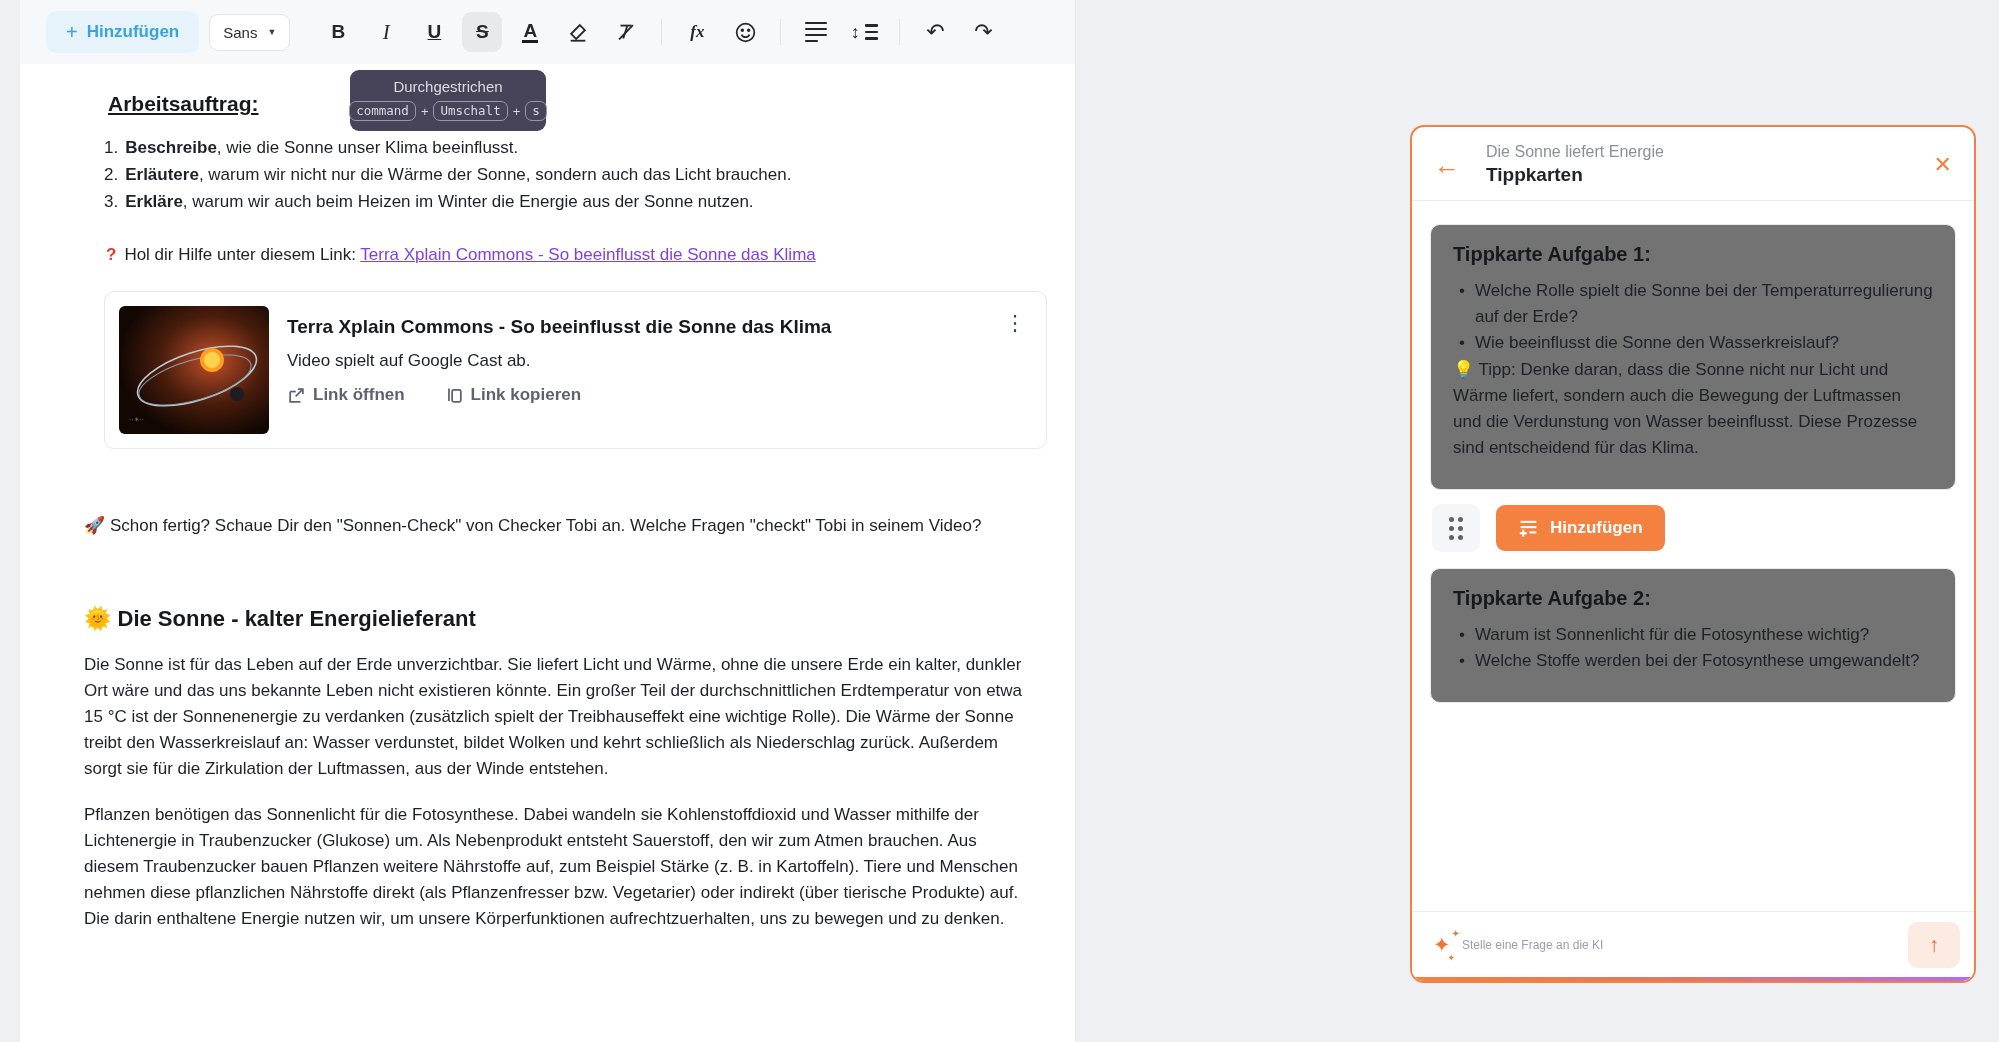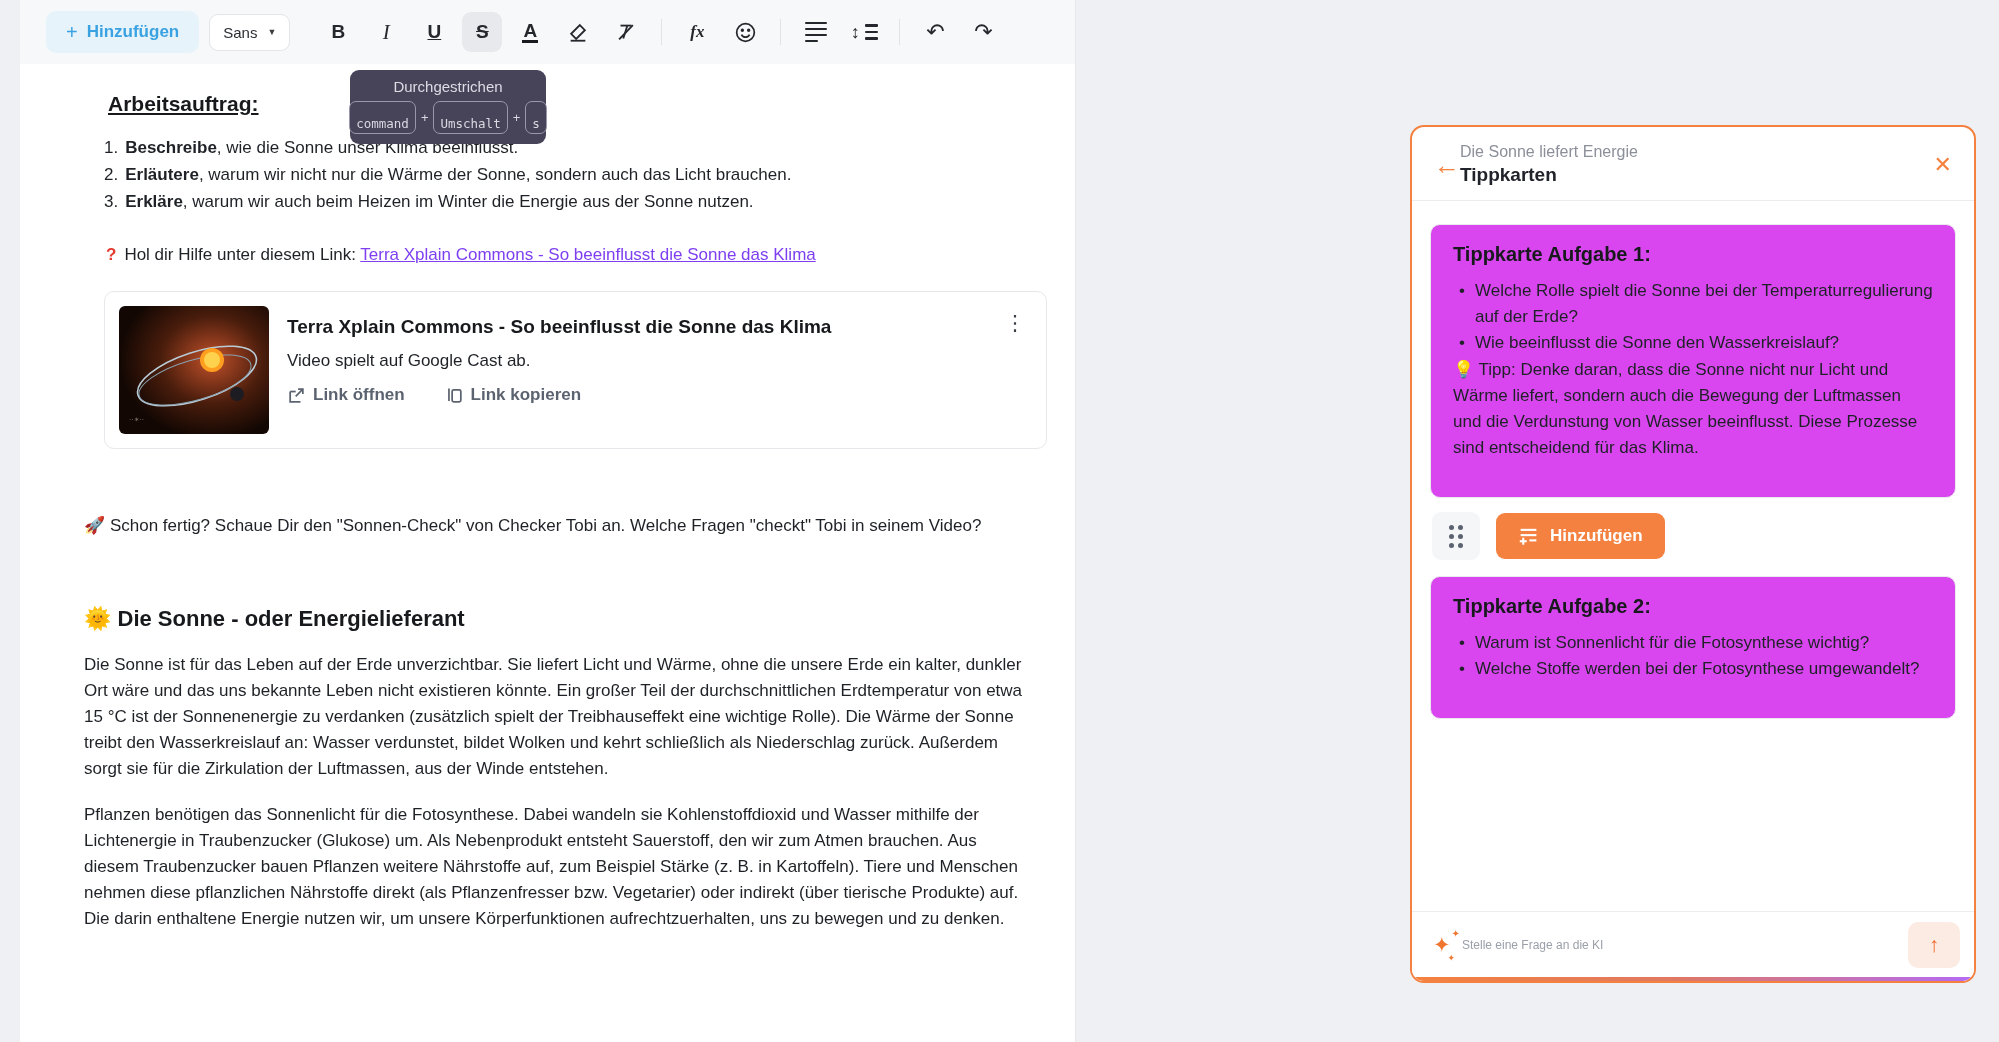--- a/index.html
+++ b/index.html
@@ -38,21 +38,21 @@
   .lh-icon .bars { display:flex; flex-direction:column; gap:4px; }
   .lh-icon .bars i { display:block; width:13px; height:2.4px; background:#24272c; border-radius:1px; }
   .g-arrow { font-size:22px; }
 
   
   .tooltip { position:absolute; left:330px; top:70px; width:196px; background:#474358;
     border-radius:9px; padding:8px 10px 10px; z-index:50; text-align:center; }
   .tooltip .tt-title { color:#dddde6; font-size:15px; }
   .tooltip .keys { display:flex; align-items:center; justify-content:center; gap:5px; margin-top:6px; }
   .tooltip .key { font-family:"DejaVu Sans Mono", monospace; font-size:12.5px; color:#d9d9e2;
-    border:1.4px solid #9a97ad; border-radius:7px; padding:14px 6px 2px; }
+    border:1.4px solid #9a97ad; border-radius:7px; padding:1px 6px 2px; }
   .tooltip .plus { color:#d9d9e2; font-size:13px; }
 
   
   .doc-content { padding:28px 46px 0 64px; }
   .h1 { font-size:21px; font-weight:800; text-decoration:underline; color:#17191c;margin-left:24px; }
   .task-list { margin:18px 0 0 20px; }
   .task { font-size:17px; line-height:27px; color:#1e2126; display:flex; }
   .task .num { margin-right:7px; }
   .task b { font-weight:700; }
   .help-line { margin:30px 0 0 22px; font-size:17px; color:#1e2126; }
@@ -77,25 +77,25 @@
 
   
   .panel { position:absolute; left:1410px; top:125px; width:566px; height:858px;
     background:#fff; border:2px solid #f4813f; border-radius:14px; overflow:hidden; }
   .panel-grad { position:absolute; left:0; right:0; bottom:0; height:4px; z-index:30;
     background:linear-gradient(90deg,#f4813f 0%,#e0795f 45%,#b36bf5 100%); }
   .panel-header { display:flex; align-items:center; padding:16px 22px 14px; border-bottom:1px solid #ececef; }
   .back-btn,.close-btn { background:none; border:none; color:#f4813f; cursor:pointer; }
   .back-btn { font-size:26px; line-height:1; }
   .close-btn { font-size:22px; margin-left:auto; }
-  .panel-titles { }
+  .panel-titles { margin-left:26px; }
   .panel-subtitle { font-size:16px; color:#8b8f99; }
   .panel-title { font-size:19px; font-weight:800; color:#202329; margin-top:3px; }
   .panel-scroll { position:absolute; top:81px; bottom:70px; left:0; right:0; overflow:hidden; padding:16px 18px; }
-  .tip-card { border:1px solid #e9eaed; border-radius:10px; background:#d946ef; padding:18px 22px 36px; }
+  .tip-card { border:1px solid #e9eaed; border-radius:10px; background:#737373; padding:18px 22px 28px; }
   .tc-title { font-size:20px; font-weight:800; color:#17191c; }
   .tc-list { margin-top:12px; }
   .tc-bullet { display:flex; font-size:17px; line-height:26px; color:#1e2126; }
   .tc-bullet .dot { margin:0 10px 0 6px; }
   .tc-tip { font-size:17px; line-height:26px; color:#1e2126; margin-top:1px; }
   .card-actions { display:flex; align-items:center; gap:16px; margin:14px 0 16px 2px; }
   .drag-handle { width:48px; height:48px; background:#f5f6f8; border:none; border-radius:9px;
     display:flex; align-items:center; justify-content:center; cursor:grab; }
   .dots { display:grid; grid-template-columns:repeat(2,5px); grid-auto-rows:5px; gap:4px; }
   .dots i { background:#5b6270; border-radius:50%; }
@@ -271,21 +271,21 @@
             </svg>
             <span>Link kopieren</span>
           </button>
         </div>
       </div>
       <button class="kebab"><span>⋮</span></button>
     </div>
 
     <div class="challenge">🚀 Schon fertig? Schaue Dir den "Sonnen-Check" von Checker Tobi an. Welche Fragen "checkt" Tobi in seinem Video?</div>
 
-    <div class="h2">🌞 Die Sonne - oder Energielieferant</div>
+    <div class="h2">🌞 Die Sonne - kalter Energielieferant</div>
 
     <p class="para">Die Sonne ist für das Leben auf der Erde unverzichtbar. Sie liefert Licht und Wärme, ohne die unsere Erde ein kalter, dunkler Ort wäre und das uns bekannte Leben nicht existieren könnte. Ein großer Teil der durchschnittlichen Erdtemperatur von etwa 15 °C ist der Sonnenenergie zu verdanken (zusätzlich spielt der Treibhauseffekt eine wichtige Rolle). Die Wärme der Sonne treibt den Wasserkreislauf an: Wasser verdunstet, bildet Wolken und kehrt schließlich als Niederschlag zurück. Außerdem sorgt sie für die Zirkulation der Luftmassen, aus der Winde entstehen.</p>
     <p class="para">Pflanzen benötigen das Sonnenlicht für die Fotosynthese. Dabei wandeln sie Kohlenstoffdioxid und Wasser mithilfe der Lichtenergie in Traubenzucker (Glukose) um. Als Nebenprodukt entsteht Sauerstoff, den wir zum Atmen brauchen. Aus diesem Traubenzucker bauen Pflanzen weitere Nährstoffe auf, zum Beispiel Stärke (z. B. in Kartoffeln). Tiere und Menschen nehmen diese pflanzlichen Nährstoffe direkt (als Pflanzenfresser bzw. Vegetarier) oder indirekt (über tierische Produkte) auf. Die darin enthaltene Energie nutzen wir, um unsere Körperfunktionen aufrechtzuerhalten, uns zu bewegen und zu denken.</p>
   </div>
 </div>
 
 <div class="panel">
 
   <div class="panel-header">
     <button class="back-btn"><span>←</span></button>

